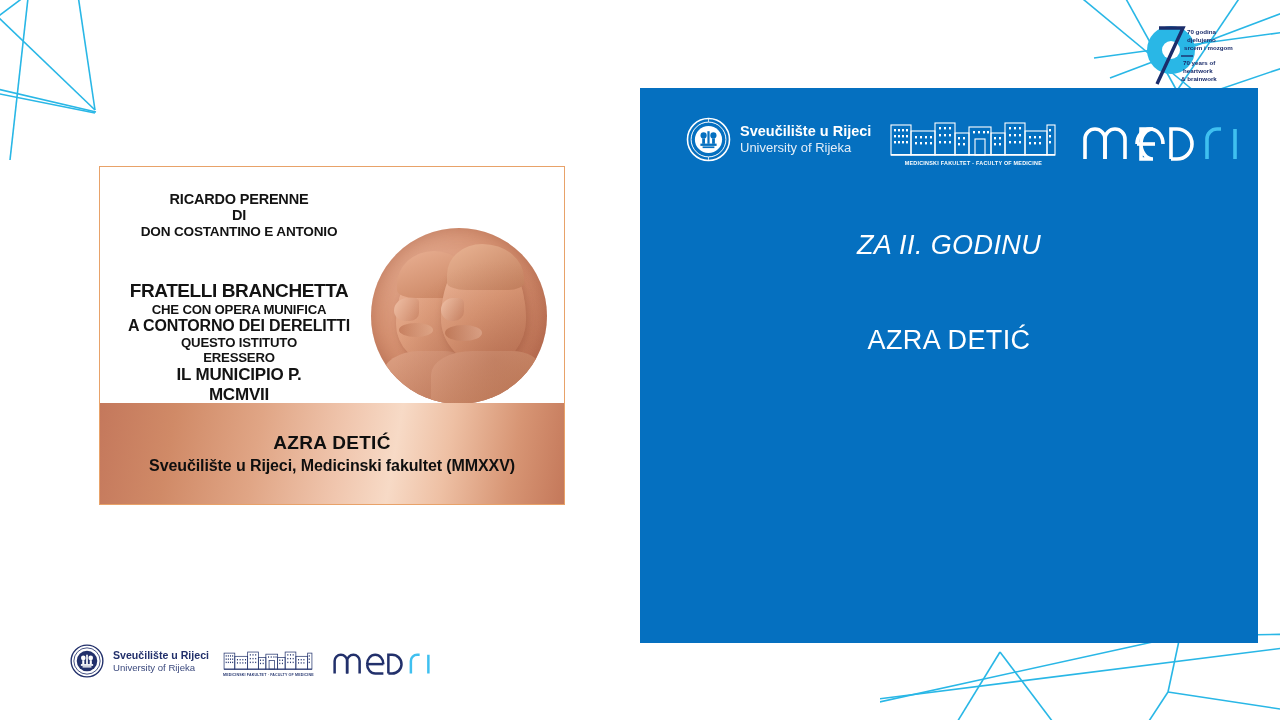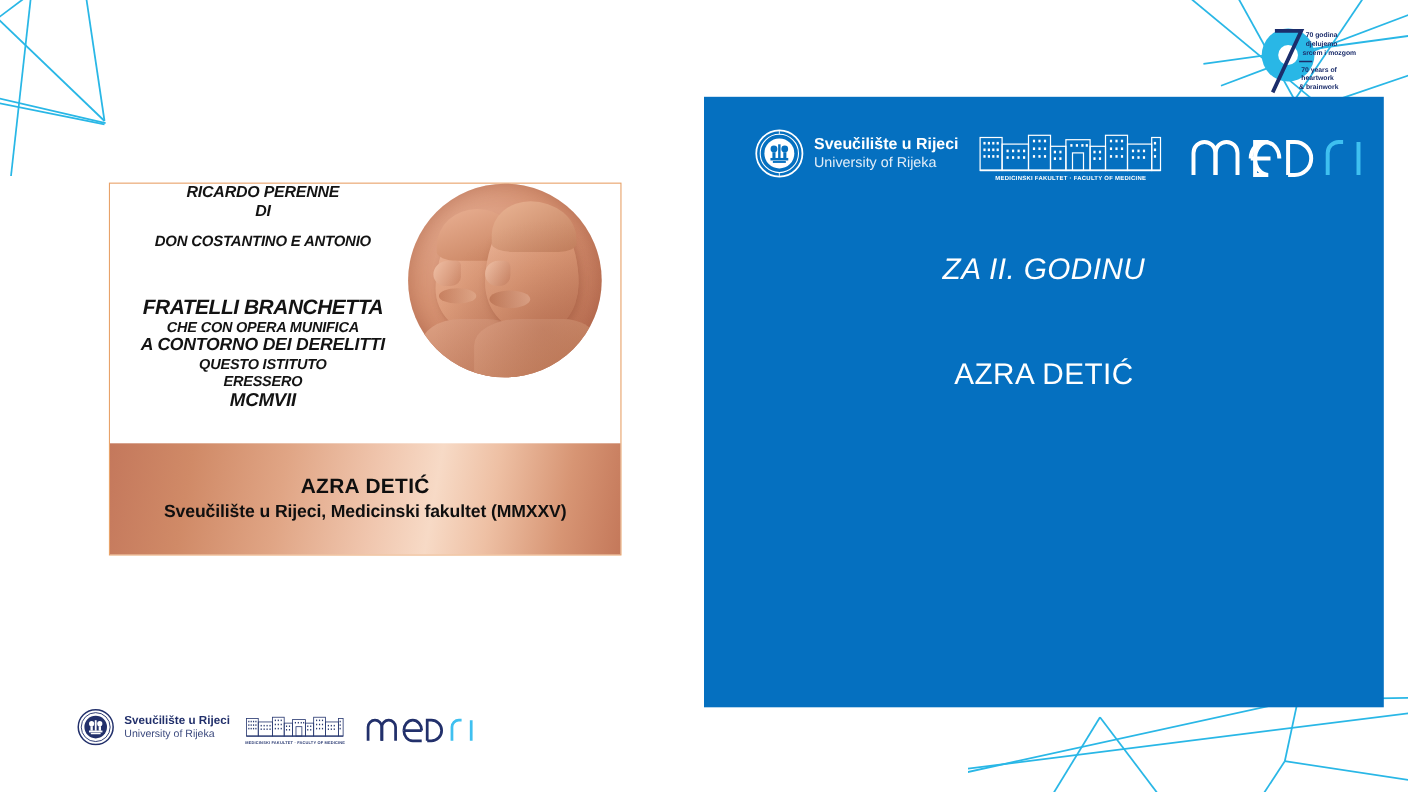--- a/index.html
+++ b/index.html
@@ -35,37 +35,36 @@
     width: 466px;
     height: 339px;
     border: 1px solid #e8a269;
     box-sizing: border-box;
     background: #ffffff;
   }
   .plaque-top {
     position: relative;
     height: 237px;
     display: flex;
-    align-items: flex-start;
+    align-items: flex-end;
     box-sizing: border-box;
     padding: 0 10px 0 14px;
-    font-style: italic;
   }
   .plaque-text {
     flex: 0 0 250px;
     text-align: center;
     color: #131313;
     line-height: 1.14;
     font-family: "Liberation Sans", sans-serif;
     font-weight: bold;
     letter-spacing: -0.2px;
   }
   .pt-l1 { font-size: 14.5px; }
   .pt-l2 { font-size: 14.5px; }
-  .pt-l3 { font-size: 13.6px; margin-top: 12px; }
+  .pt-l3 { font-size: 13.6px; }
   .pt-l4 { font-size: 19px; letter-spacing: -0.4px; margin-top: 41px; }
   .pt-l5 { font-size: 13.2px; }
   .pt-l6 { font-size: 16px; }
   .pt-l7 { font-size: 13.2px; }
   .pt-l8 { font-size: 13.2px; }
   .pt-l9 { font-size: 17px; }
   .pt-l10 { font-size: 17px; }
 
   .medallion-wrap {
     flex: 1;
@@ -376,20 +375,21 @@
 
       <div class="plaque-text">
         <div class="pt-l1">RICARDO PERENNE</div>
         <div class="pt-l2">DI</div>
         <div class="pt-l3">DON COSTANTINO E ANTONIO</div>
         <div class="pt-l4">FRATELLI BRANCHETTA</div>
         <div class="pt-l5">CHE CON OPERA MUNIFICA</div>
         <div class="pt-l6">A CONTORNO DEI DERELITTI</div>
         <div class="pt-l7">QUESTO ISTITUTO</div>
         <div class="pt-l8">ERESSERO</div>
+        <div class="pt-l9">IL MUNICIPIO P.</div>
         <div class="pt-l10">MCMVII</div>
       </div>
 
       <div class="medallion-wrap">
         <div class="medallion">
           <div class="face-a"></div>
           <div class="face-a-hair"></div>
           <div class="face-a-nose"></div>
           <div class="face-a-stache"></div>
           <div class="body-a"></div>

